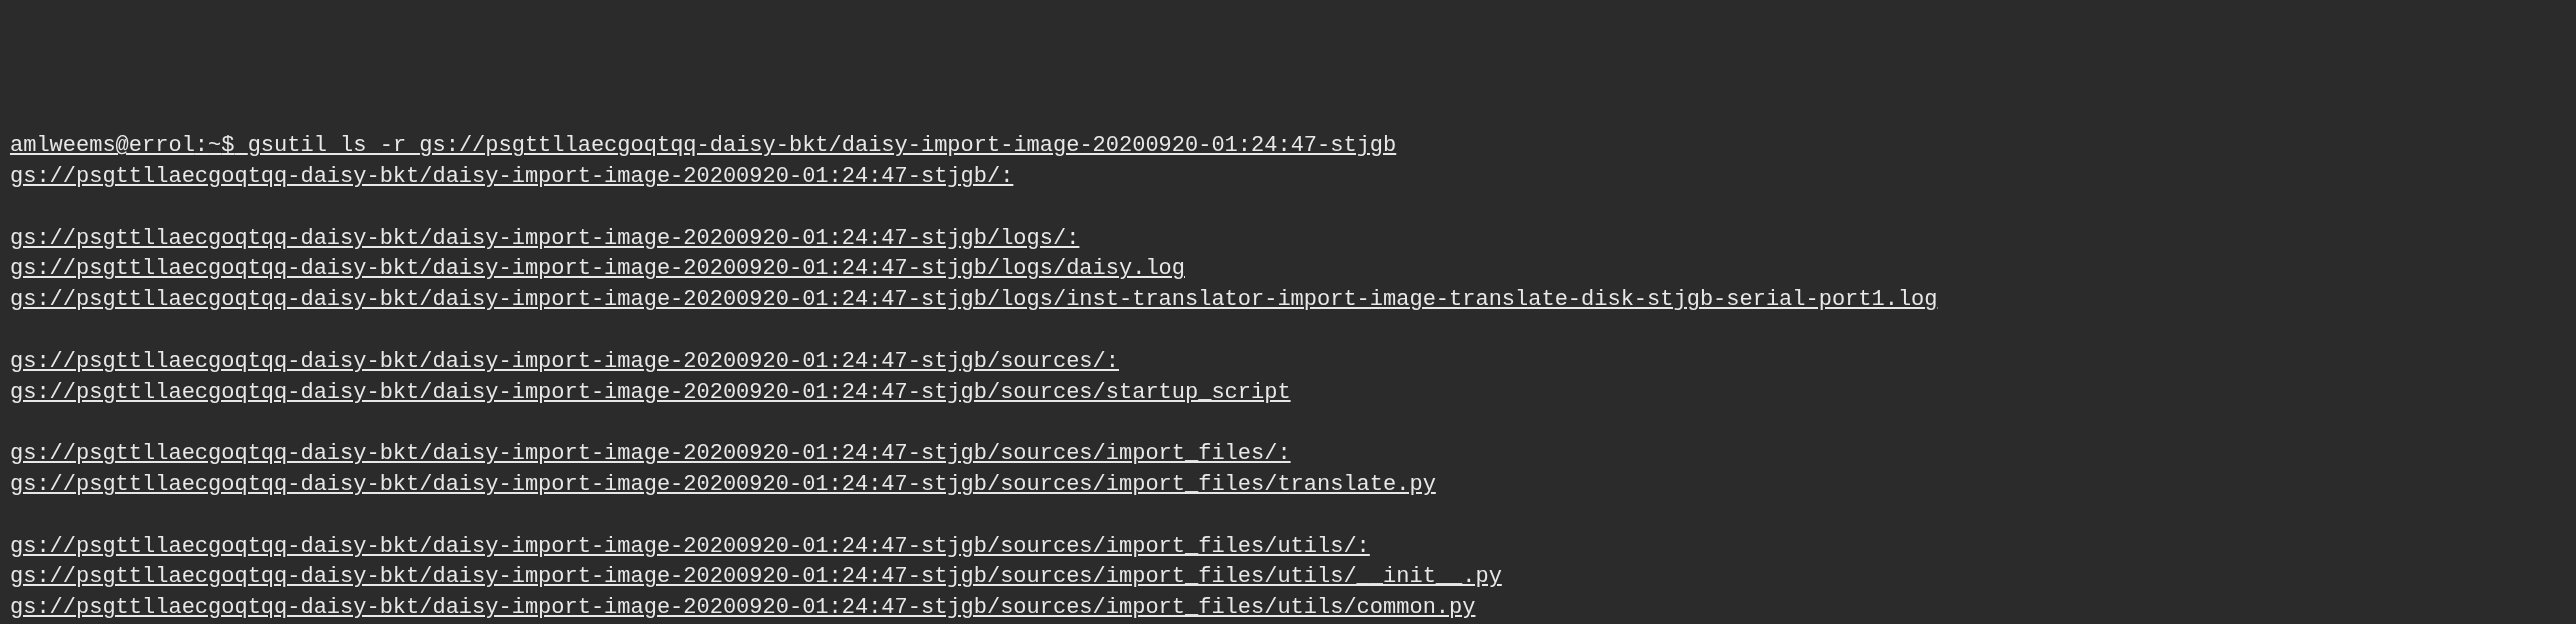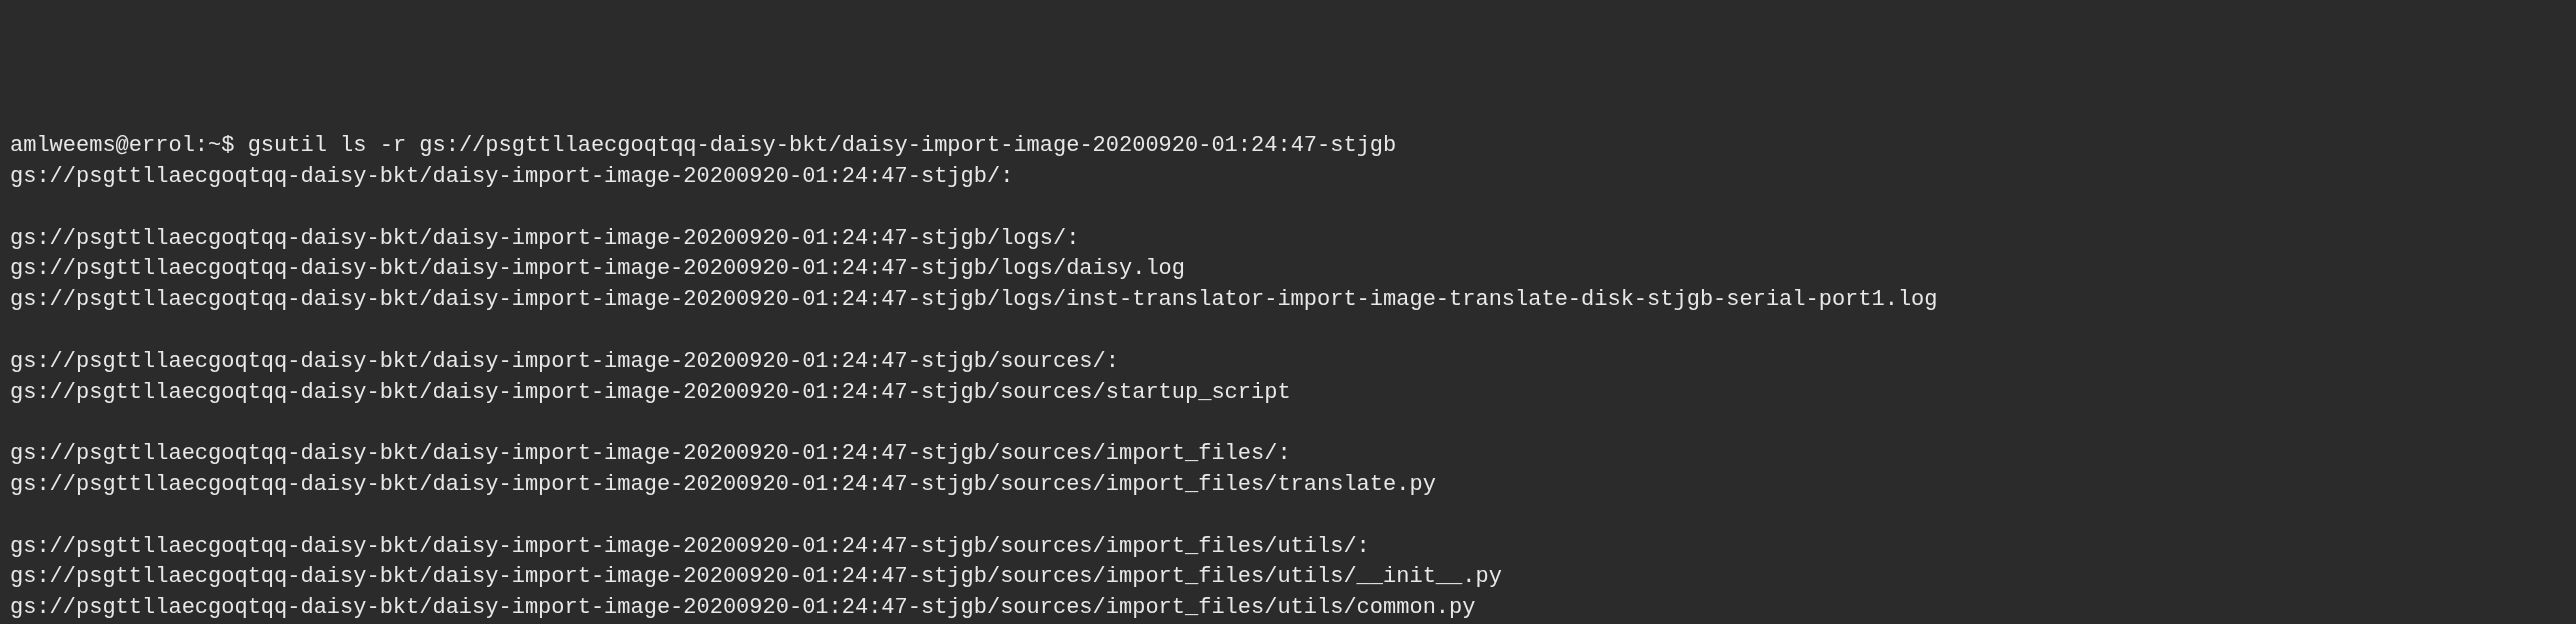--- a/index.html
+++ b/index.html
@@ -18,20 +18,21 @@
       overflow-x: auto;
       width: 2576px;
       min-height: 624px;
     }
     .terminal-output {
       display: block;
     }
     .line {
       display: block;
       min-height: 1.4em;
+      text-decoration: underline;
     }
     .prompt {
       color: #e8e8e8;
     }
   </style>
 </head>
 <body>
 
 
 

